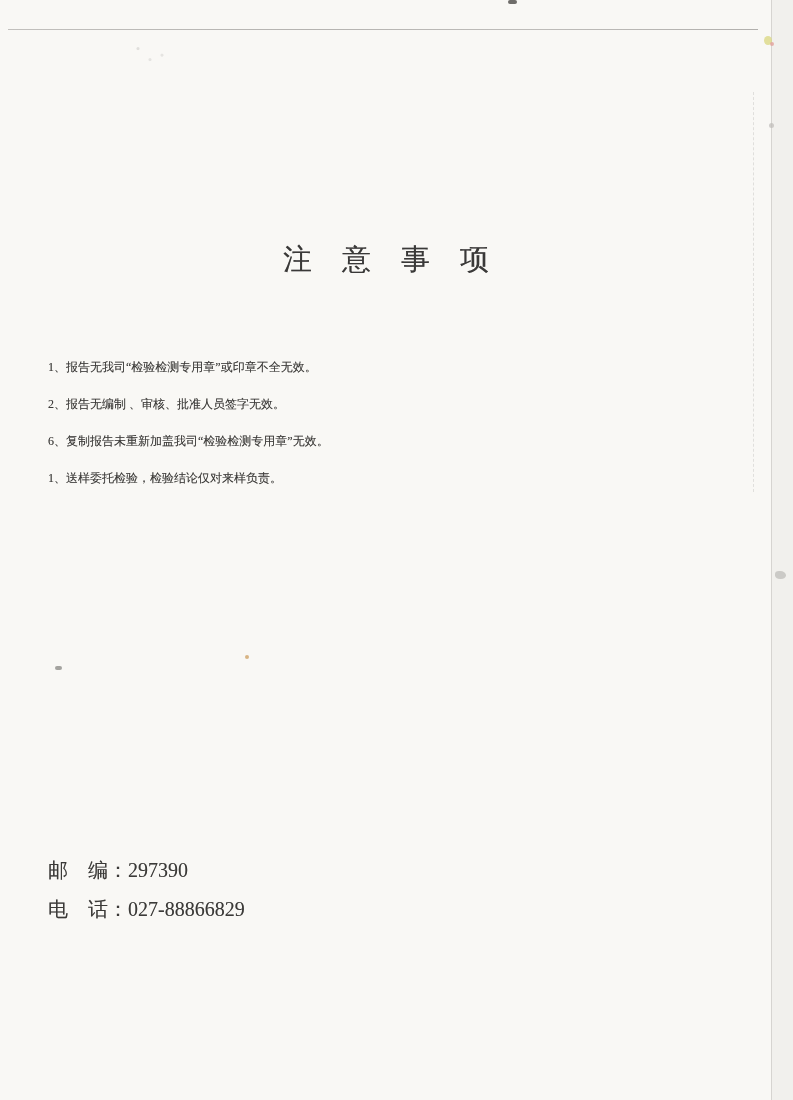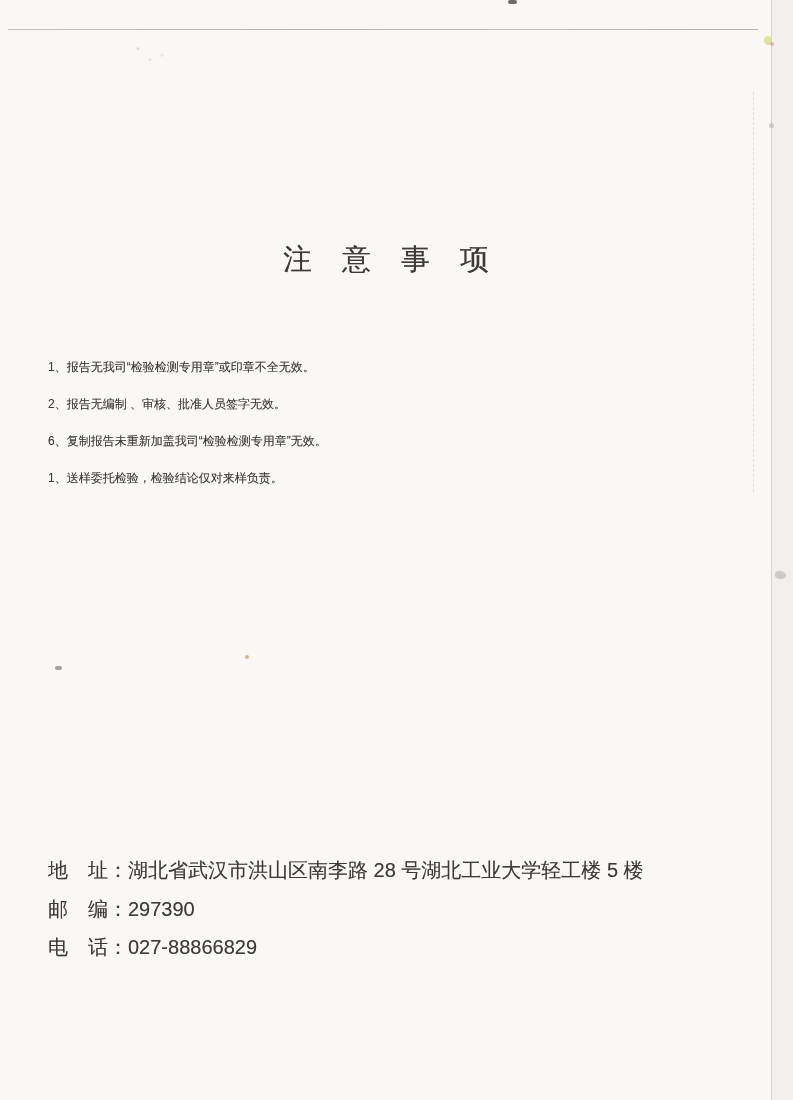--- a/index.html
+++ b/index.html
@@ -6,21 +6,21 @@
     margin: 0;
     padding: 0;
     background: #e9e8e6;
   }
   #page {
     position: relative;
     width: 793px;
     height: 1100px;
     background: #f9f8f5;
     overflow: hidden;
-    font-family: Liberation Sans, sans-serif;
+    font-family: Liberation Serif, serif;
     color: #3b3a38;
   }
   
   .edge-strip {
     position: absolute;
     top: 0; right: 0;
     width: 21px; height: 1100px;
     background: #f1f0ed;
     border-left: 1px solid #d6d4d1;
   }
@@ -109,23 +109,20 @@
 
   <div class="notes">
     <div class="note">1、报告无我司“检验检测专用章”或印章不全无效。</div>
     <div class="note">2、报告无编制 、审核、批准人员签字无效。</div>
     <div class="note">6、复制报告未重新加盖我司“检验检测专用章”无效。</div>
     <div class="note">1、送样委托检验，检验结论仅对来样负责。</div>
   </div>
 
   <div class="contact">
     <div class="contact-row">
-      <span>地　址：</span><span>湖北省武汉市洪山区南李路 28 号湖北工业大学轻工楼 5 楼</span>
-    </div>
-    <div class="contact-row">
       <span>邮　编：</span><span>297390</span>
     </div>
     <div class="contact-row">
       <span>电　话：</span><span>027-88866829</span>
     </div>
   </div>
 
 </div>
 
 </body></html>

